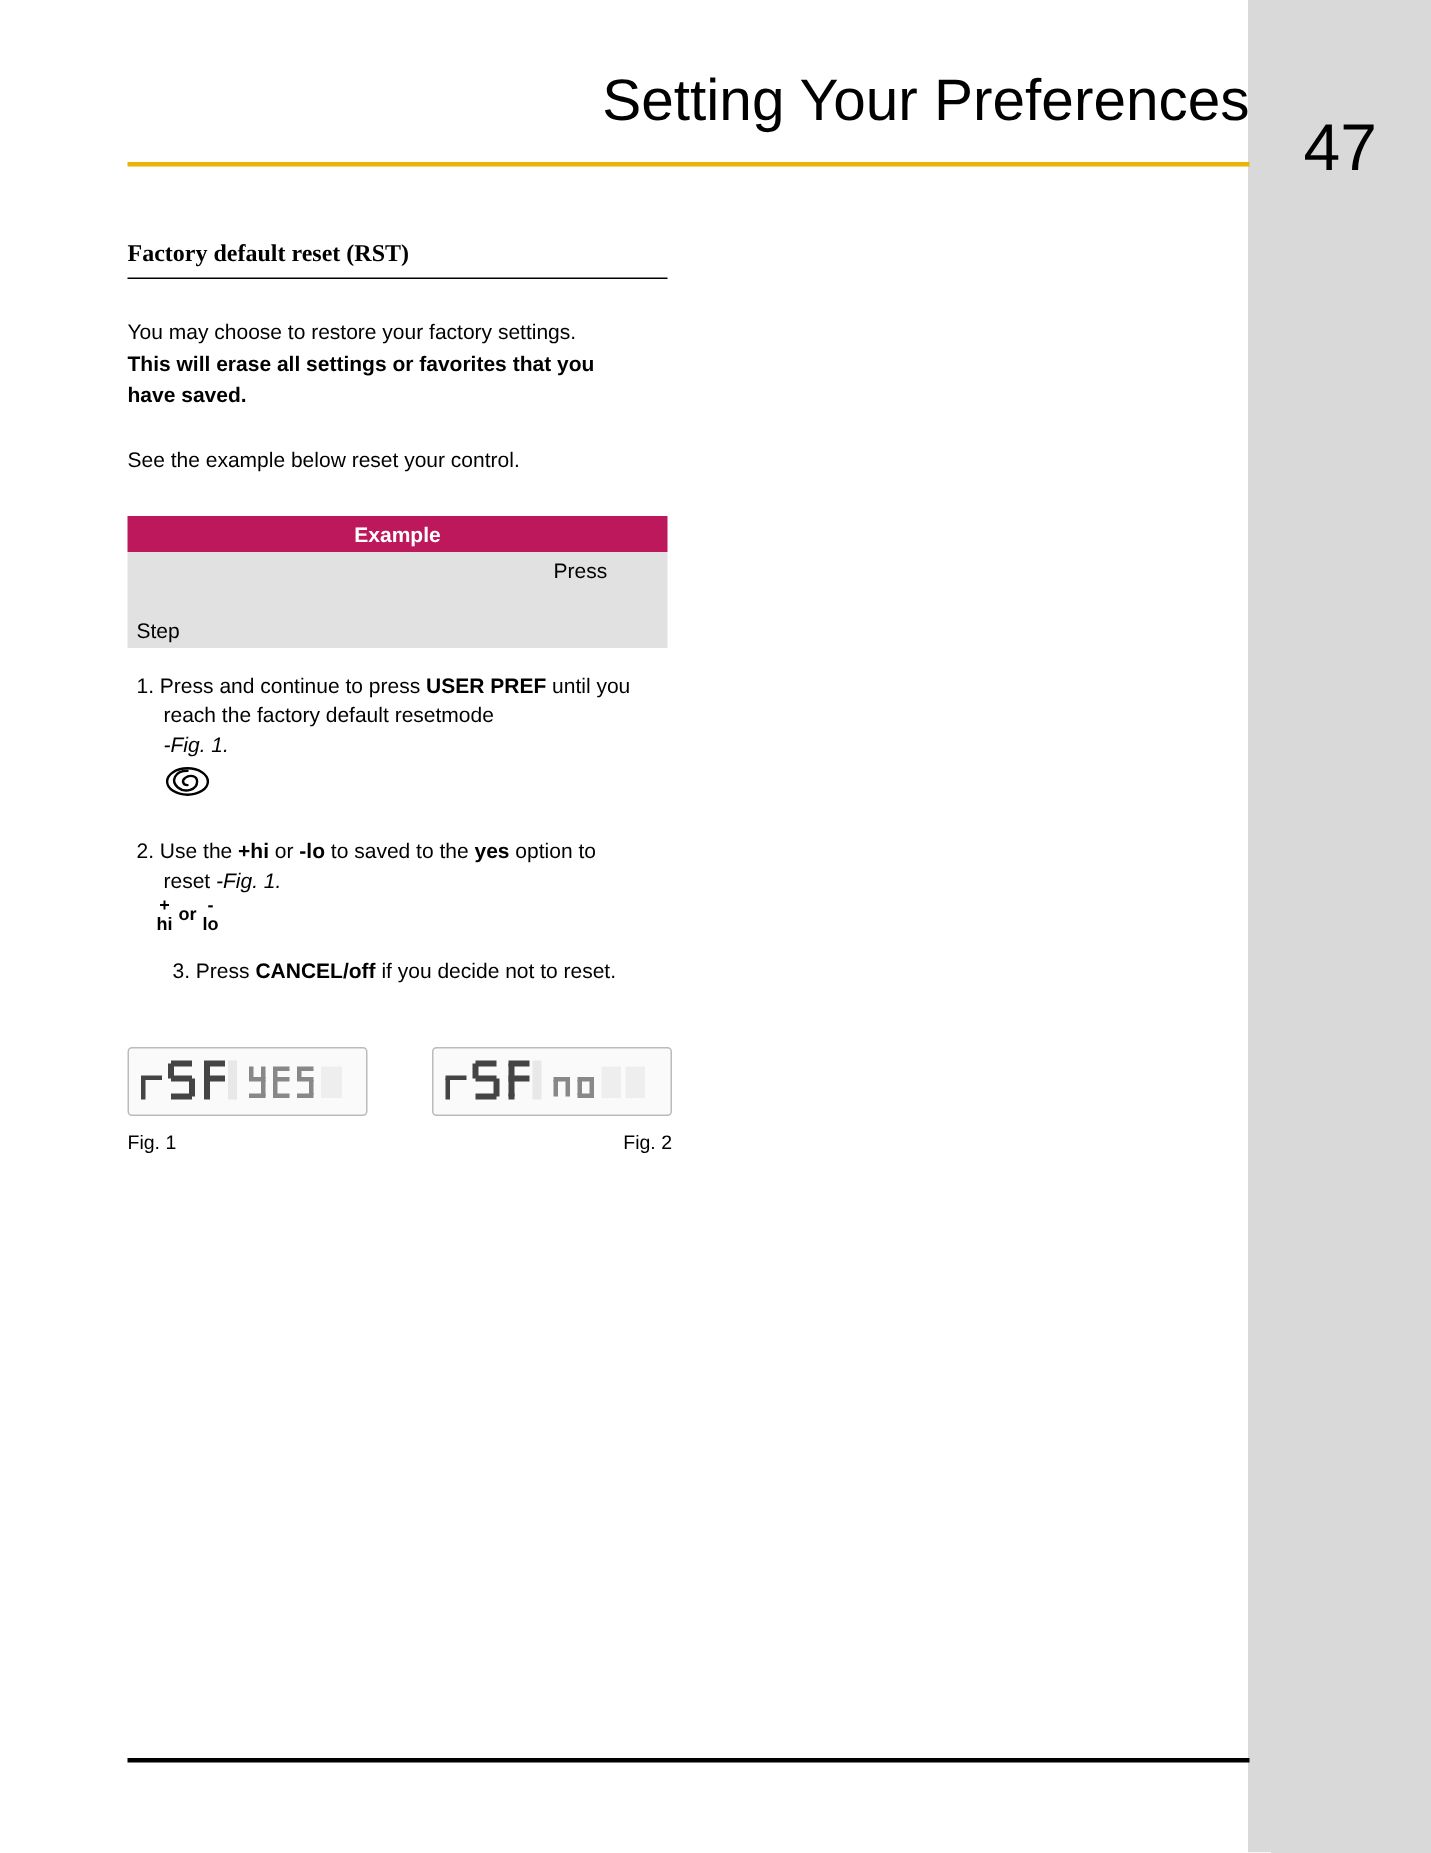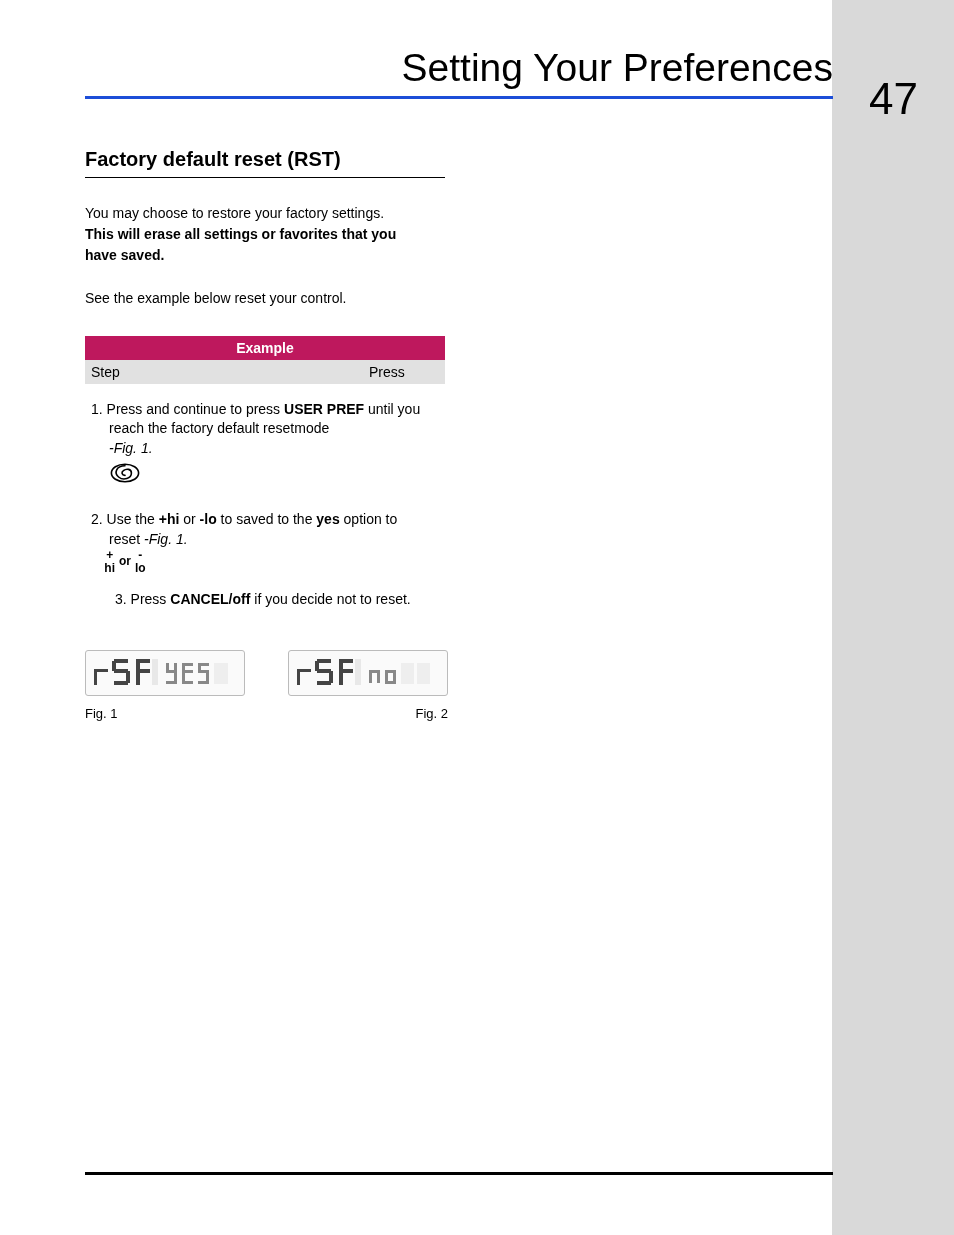--- a/index.html
+++ b/index.html
@@ -1,35 +1,35 @@
 <!DOCTYPE html>
 <html><head>
 <meta charset="utf-8">
 <style>
   * { box-sizing: border-box; margin: 0; padding: 0; }
   html, body { width: 954px; height: 1235px; background: #fff; font-family: Arial, Helvetica, sans-serif; color: #000; }
   .page { position: relative; width: 954px; height: 1235px; }
   .sidebar { position: absolute; right: 0; top: 0; width: 122px; height: 1235px; background: #d9d9d9; }
 
   .header { position: absolute; left: 85px; top: 46px; width: 748px; }
-  .title-row { display: flex; align-items: center; justify-content: flex-end; gap: 38px; border-bottom: 3px solid #1d4ed8; padding-bottom: 6px; }
+  .title-row { display: flex; align-items: center; justify-content: flex-end; gap: 38px; border-bottom: 3px solid #eab308; padding-bottom: 18px; }
   .title-row h1 { font-size: 39px; font-weight: 400; font-family: Helvetica, Arial, sans-serif; letter-spacing: 0; }
   .page-number { position: absolute; right: -85px; top: 0; font-size: 44px; font-weight: 400; font-family: Helvetica, Arial, sans-serif; margin-top: 28px; }
 
   .content { position: absolute; left: 85px; top: 148px; width: 360px; }
-  .section-title { font-size: 20px; font-weight: 700; font-family: Liberation Sans, sans-serif; padding-bottom: 6px; border-bottom: 1.5px solid #000; margin-bottom: 26px; }
+  .section-title { font-size: 16px; font-weight: 700; font-family: Liberation Serif, serif; padding-bottom: 6px; border-bottom: 1.5px solid #000; margin-bottom: 26px; margin-top: 13px; }
 
   .intro p { font-size: 14px; line-height: 1.35; margin-bottom: 2px; }
   .intro .bold { font-weight: 700; }
   .intro .see { margin-top: 24px; }
 
   .example { margin-top: 28px; border: 0 solid #000; }
   .example-header { background: #be185d; color: #fff; text-align: center; font-size: 14px; font-weight: 700; padding: 4px 0; }
   .example-cols { display: flex; background: #e1e1e1; font-size: 14px; padding: 4px 8px 4px 6px; }
-  .col-step { flex: 1; }
+  .col-step { flex: 1; margin-top: 40px; }
   .col-press { width: 68px; text-align: left; }
 
   .example-row { display: flex; align-items: flex-start; padding: 16px 8px 0 6px; font-size: 14px; line-height: 1.4; flex-direction: column; }
   .example-row .step-text { flex: 1; padding-right: 10px; }
   .example-row .press-cell { width: 68px; text-align: center; }
   .step-text .n { display: inline; }
   .step-text b { font-weight: 700; }
   .step-text em { font-style: italic; }
   .step-indent { padding-left: 18px; text-indent: -18px; }
 

